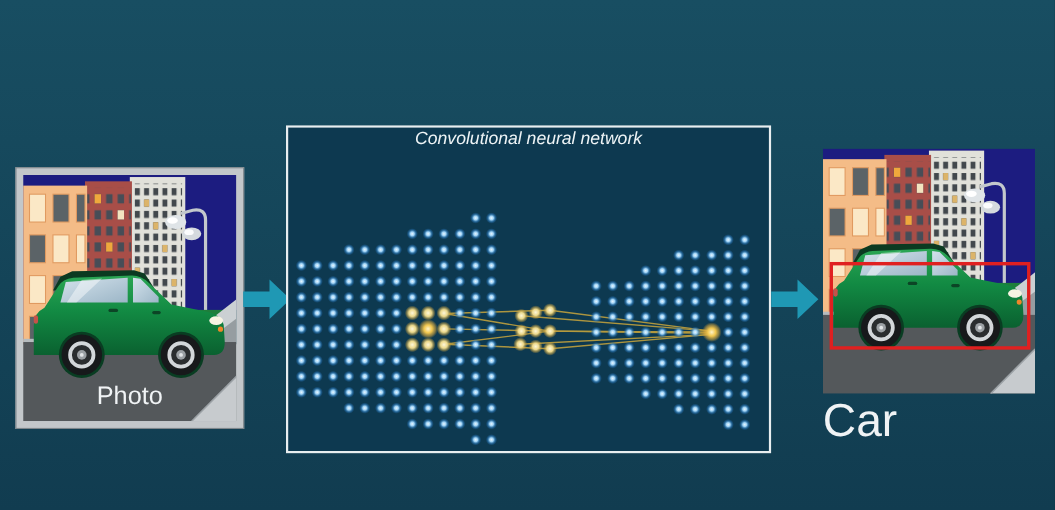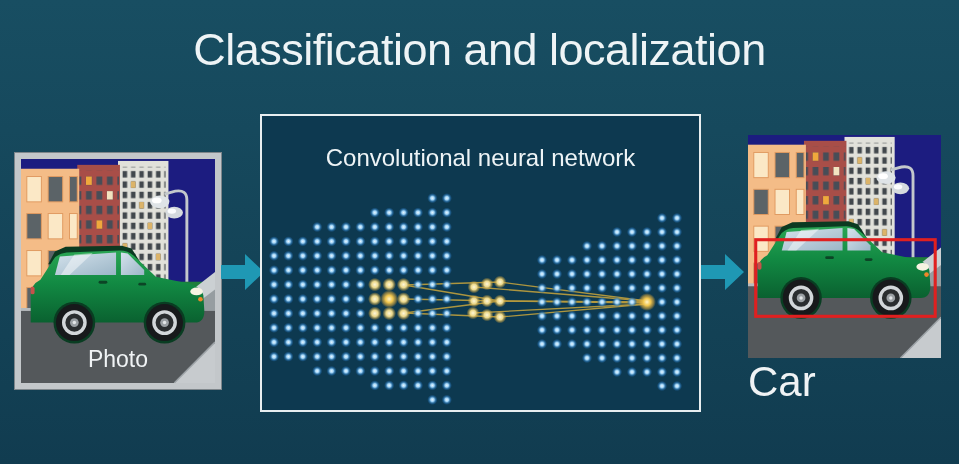--- a/index.html
+++ b/index.html
@@ -24,22 +24,22 @@
   }
   .arrow{position:absolute;width:44px;height:40px;}
   .arrow1{left:221px;top:252px;}
   .arrow2{left:701px;top:252px;}
   .cnn-box{
     position:absolute;left:260px;top:114px;width:437px;height:294px;
     border:2px solid var(--box-border,#e8eef0);
     background:var(--box-bg,#0d3950);
   }
   .cnn-title{
-    position:absolute;top:28px;left:0;width:100%;text-align:center;
-    font-size:24px;color:var(--text,#eef4f6);
+    position:absolute;top:2px;left:0;width:100%;text-align:center;
+    font-size:16px;color:var(--text,#eef4f6);font-style:italic;
   }
   #network-svg{position:absolute;left:0;top:0;width:437px;height:294px;}
   .result-figure{position:absolute;left:748px;top:135px;width:193px;height:223px;margin:0;}
   .result-figure .scene{display:block;width:193px;height:223px;}
   .result-label{
     position:absolute;left:748px;top:358px;width:193px;
     font-size:42px;color:#f0f3f5;
   }
   .defs-holder{position:absolute;width:0;height:0;overflow:hidden;}
 </style>
@@ -172,21 +172,20 @@
             <circle cx="148" cy="168" r="1.8" fill="#e2e5e7"></circle>
           </g>
         </g>
 
         <polygon points="158,230 200,188 200,230" fill="#c7cbce"></polygon>
         <line x1="158" y1="230" x2="200" y2="188" stroke="#9ca2a6" stroke-width="1.5"></line>
       </symbol>
     </defs>
   </svg>
 
-  <h1 class="title">Classification and localization</h1>
 
   <figure class="photo-frame">
     <svg class="scene" viewBox="0 0 200 230" preserveAspectRatio="none">
       <use href="#cityScene"></use>
     </svg>
     <figcaption class="photo-label">Photo</figcaption>
   </figure>
 
   <svg class="arrow arrow1" viewBox="0 0 44 40">
     <polygon points="0,13 24,13 24,2 43,20 24,38 24,27 0,27" fill="#1f98b4"></polygon>

